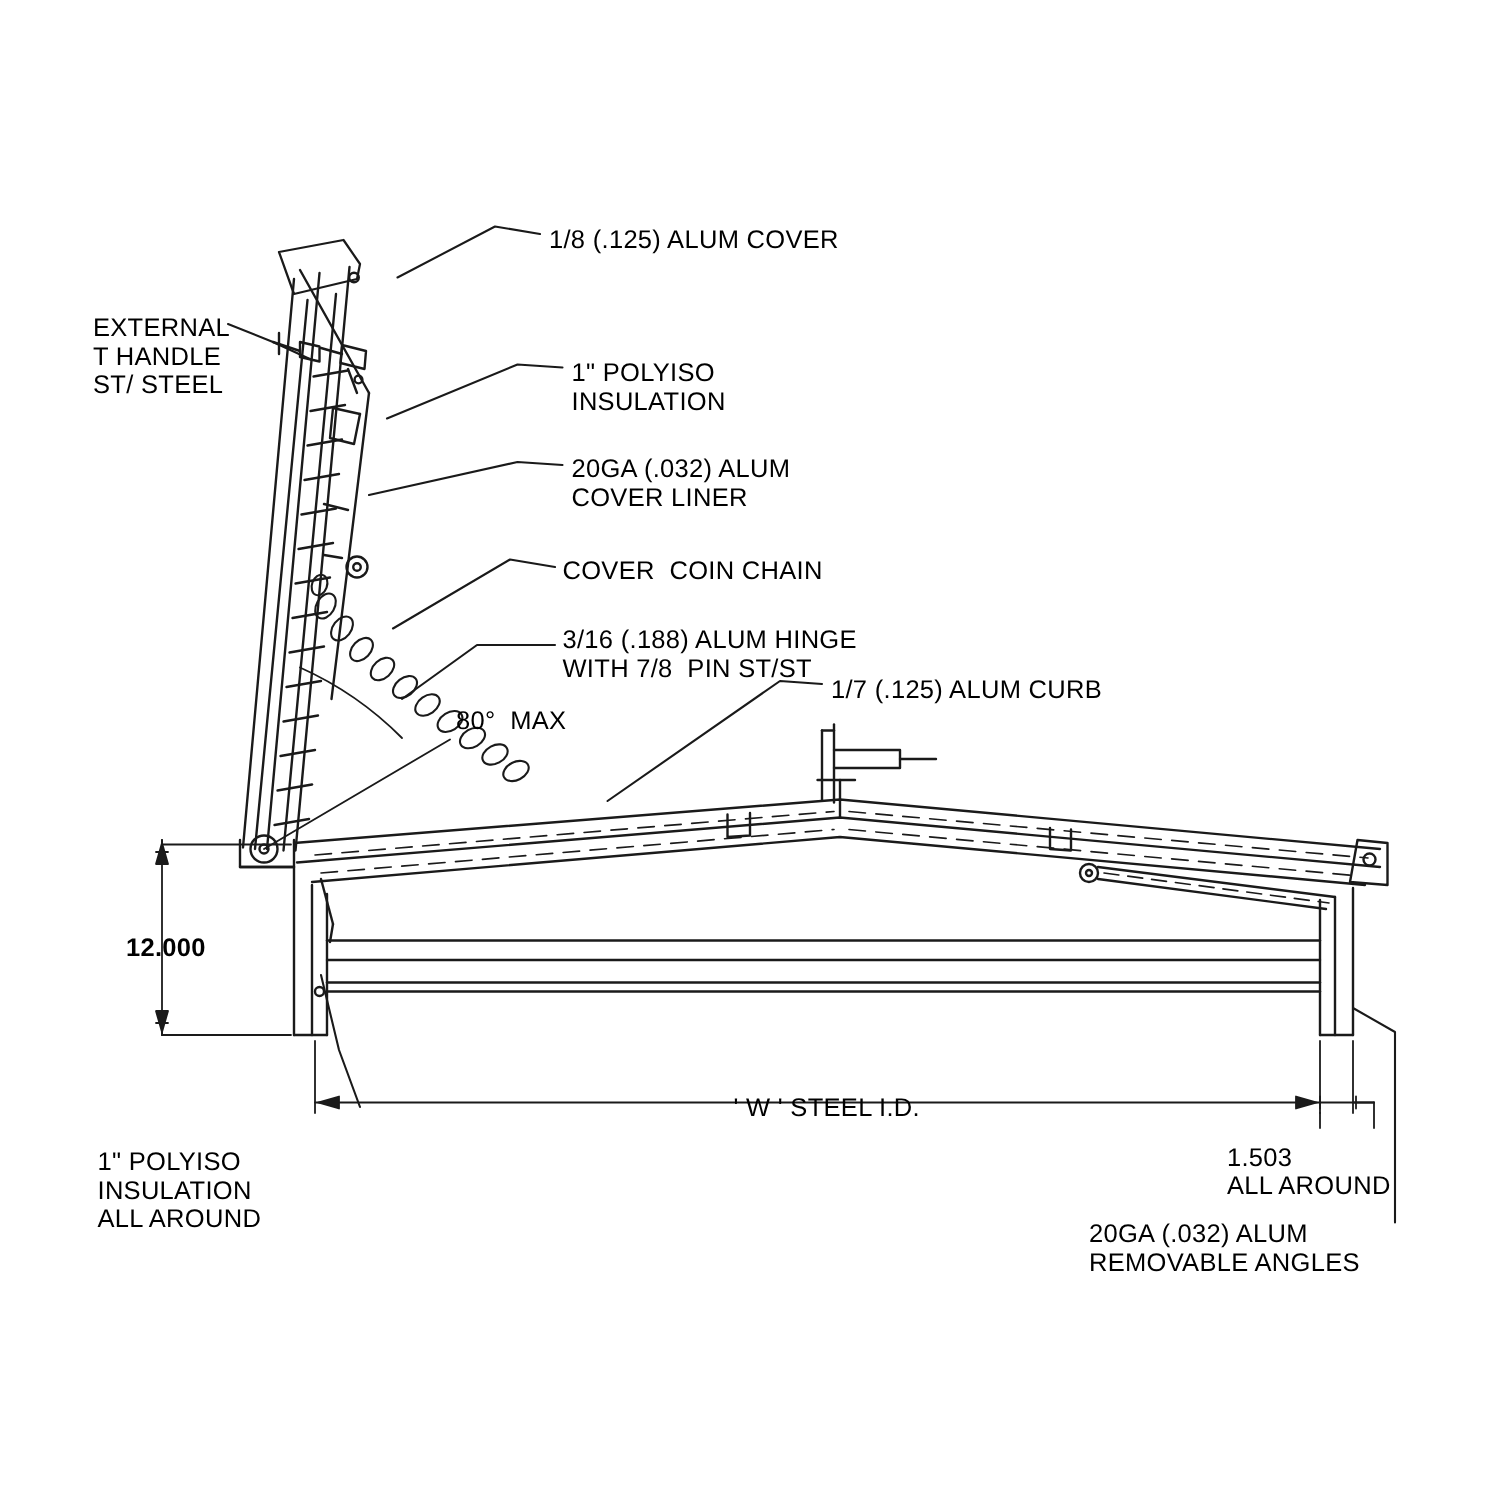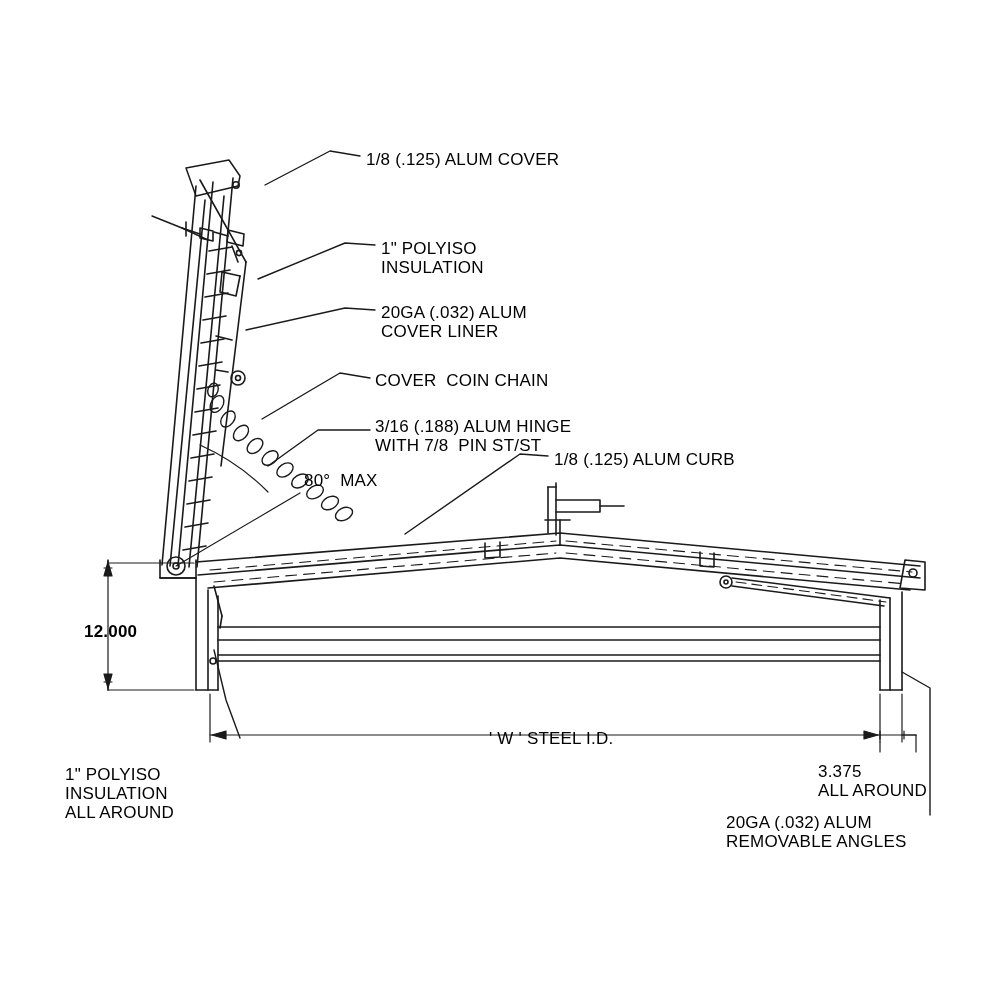--- a/index.html
+++ b/index.html
@@ -205,32 +205,35 @@
         <path d="M 880 731 L 880 739"></path>
         <path d="M 902 694 L 902 742"></path>
         <path d="M 916 735 L 916 752"></path>
         <path d="M 880 742 L 880 752"></path>
       </g>
 
     </g>
   </svg>
 
   <div class="lbl" style="left:366px; top:150px;">1/8 (.125) ALUM COVER</div>
+  <div class="lbl" style="left:62px;  top:209px;">EXTERNAL
+T HANDLE
+ST/ STEEL</div>
   <div class="lbl" style="left:381px; top:239px;">1" POLYISO
 INSULATION</div>
   <div class="lbl" style="left:381px; top:303px;">20GA (.032) ALUM
 COVER LINER</div>
   <div class="lbl" style="left:375px; top:371px;">COVER  COIN CHAIN</div>
   <div class="lbl" style="left:375px; top:417px;">3/16 (.188) ALUM HINGE
 WITH 7/8  PIN ST/ST</div>
   <div class="lbl" style="left:304px; top:471px;">80°  MAX</div>
-  <div class="lbl" style="left:554px; top:450px;">1/8 (.125) ALUM CURB</div>
+  <div class="lbl" style="left:554px; top:450px;">1/7 (.125) ALUM CURB</div>
   <div class="lbl" style="left:84px;  top:622px;font-weight:bold;">12.000</div>
   <div class="lbl" style="left:489px; top:729px;">' W ' STEEL I.D.</div>
   <div class="lbl" style="left:65px;  top:765px;">1" POLYISO
 INSULATION
 ALL AROUND</div>
-  <div class="lbl" style="left:818px; top:762px;">3.375
+  <div class="lbl" style="left:818px; top:762px;">1.503
 ALL AROUND</div>
   <div class="lbl" style="left:726px; top:813px;">20GA (.032) ALUM
 REMOVABLE ANGLES</div>
 
 </div>
 
 </body></html>

